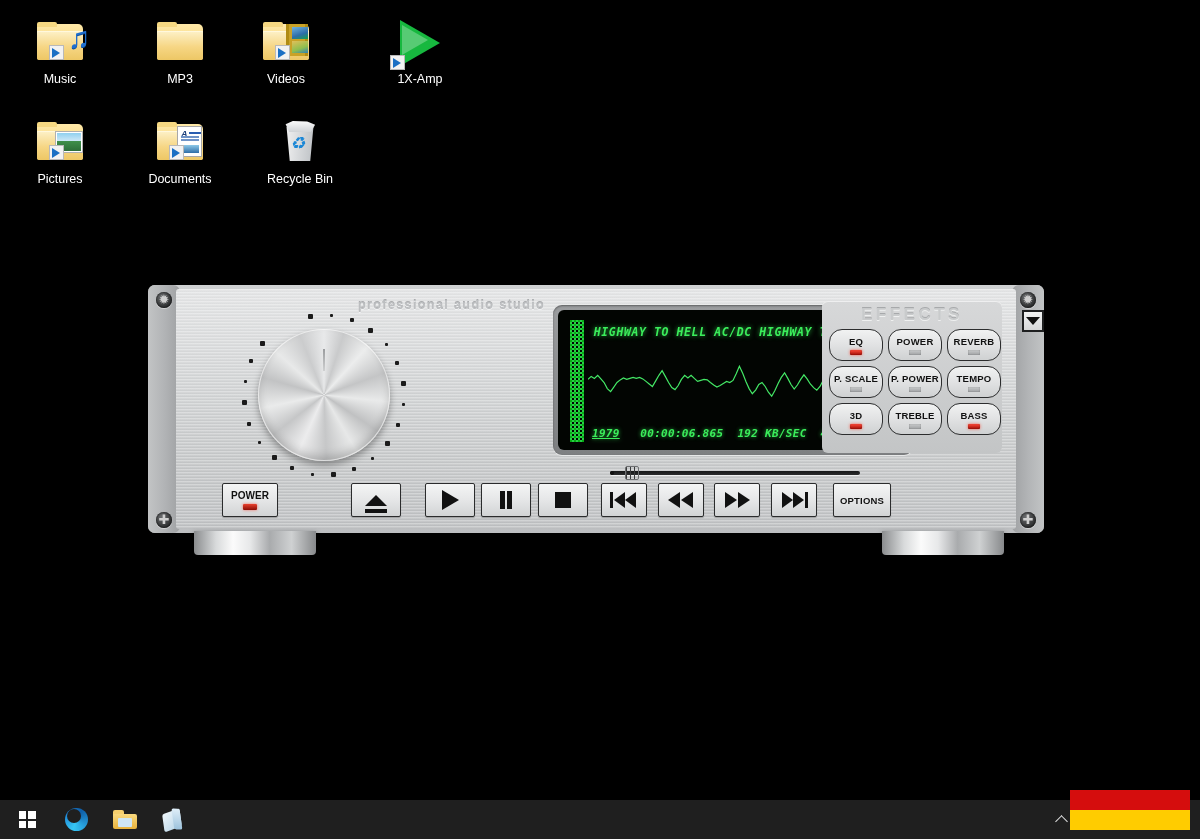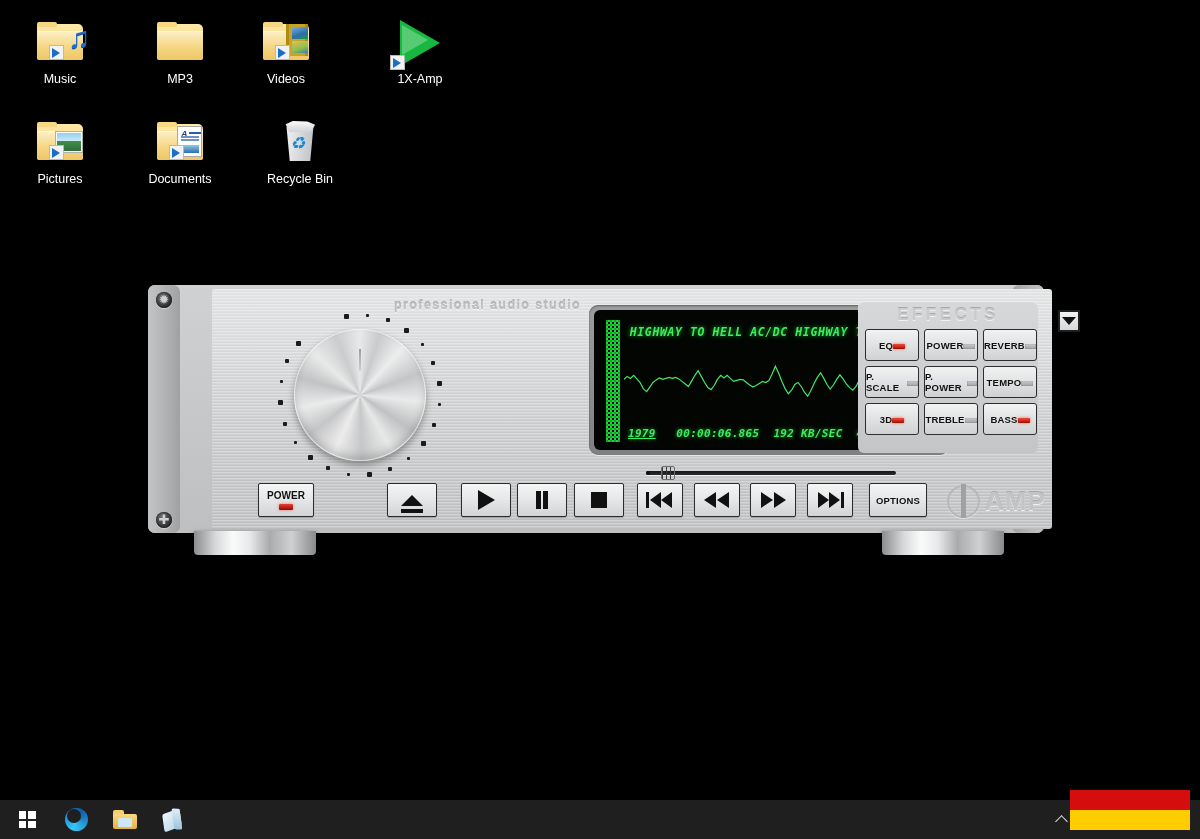--- a/index.html
+++ b/index.html
@@ -280,21 +280,20 @@
 
   
   .faceplate {
     position: absolute;
     left: 28px; top: 4px;
     width: 840px; height: 240px;
     background:
       repeating-linear-gradient(180deg, rgba(255,255,255,.30) 0px, rgba(255,255,255,.30) 1px, rgba(0,0,0,.03) 2px, rgba(0,0,0,.0) 3px),
       linear-gradient(180deg,#e4e5e6 0%,#d2d4d5 40%,#c6c8c9 70%,#bec0c2 100%);
     border-radius: 3px;
-    margin-left: 36px;
   }
 
   .brand {
     position: absolute;
     left: 182px; top: 9px;
     font-size: 12.5px;
     font-weight: bold;
     letter-spacing: 1.4px;
     color: #bcbec0;
     text-shadow: 0 1px 0 #f2f3f4, 0 -1px 0 #a9abad;
@@ -438,23 +437,23 @@
     left: 7px; top: 28px;
     display: grid;
     grid-template-columns: repeat(3,54px);
     grid-template-rows: repeat(3,32px);
     gap: 5px;
   }
   .eff-btn {
     position: relative;
     background: linear-gradient(180deg,#f1f2f2 0%,#e1e2e3 50%,#cfd1d2 100%);
     border: 1.5px solid #2c2d2e;
-    border-radius: 3px;
+    border-radius: 13px;
     display: flex;
-    flex-direction: row;
+    flex-direction: column;
     align-items: center;
     justify-content: center;
     cursor: pointer;
   }
   .eff-btn .t { font-size: 9.5px; font-weight: bold; color: #111; letter-spacing: .2px; }
   .eff-btn .led {
     width: 12px; height: 5px;
     margin-top: 3px;
     border-radius: 1px;
     background: linear-gradient(180deg,#c9cbcc,#9fa1a3);
@@ -834,24 +833,20 @@
               <i class="bar"></i>
               <i class="t1"></i>
               <i class="t2"></i>
             </span>
         </div>
 
         <div class="btn3d" id="options-btn">
           <span class="t">OPTIONS</span>
         </div>
 
-        <div id="amp-logo">
-          <span class="circ"></span>
-          <span class="txt">AMP</span>
-        </div>
 
       </div>
     </div>
   </div>
 
   <div class="foot f-left"></div>
   <div class="foot f-right"></div>
 
   <div id="taskbar">
     <div class="tb-icons">

